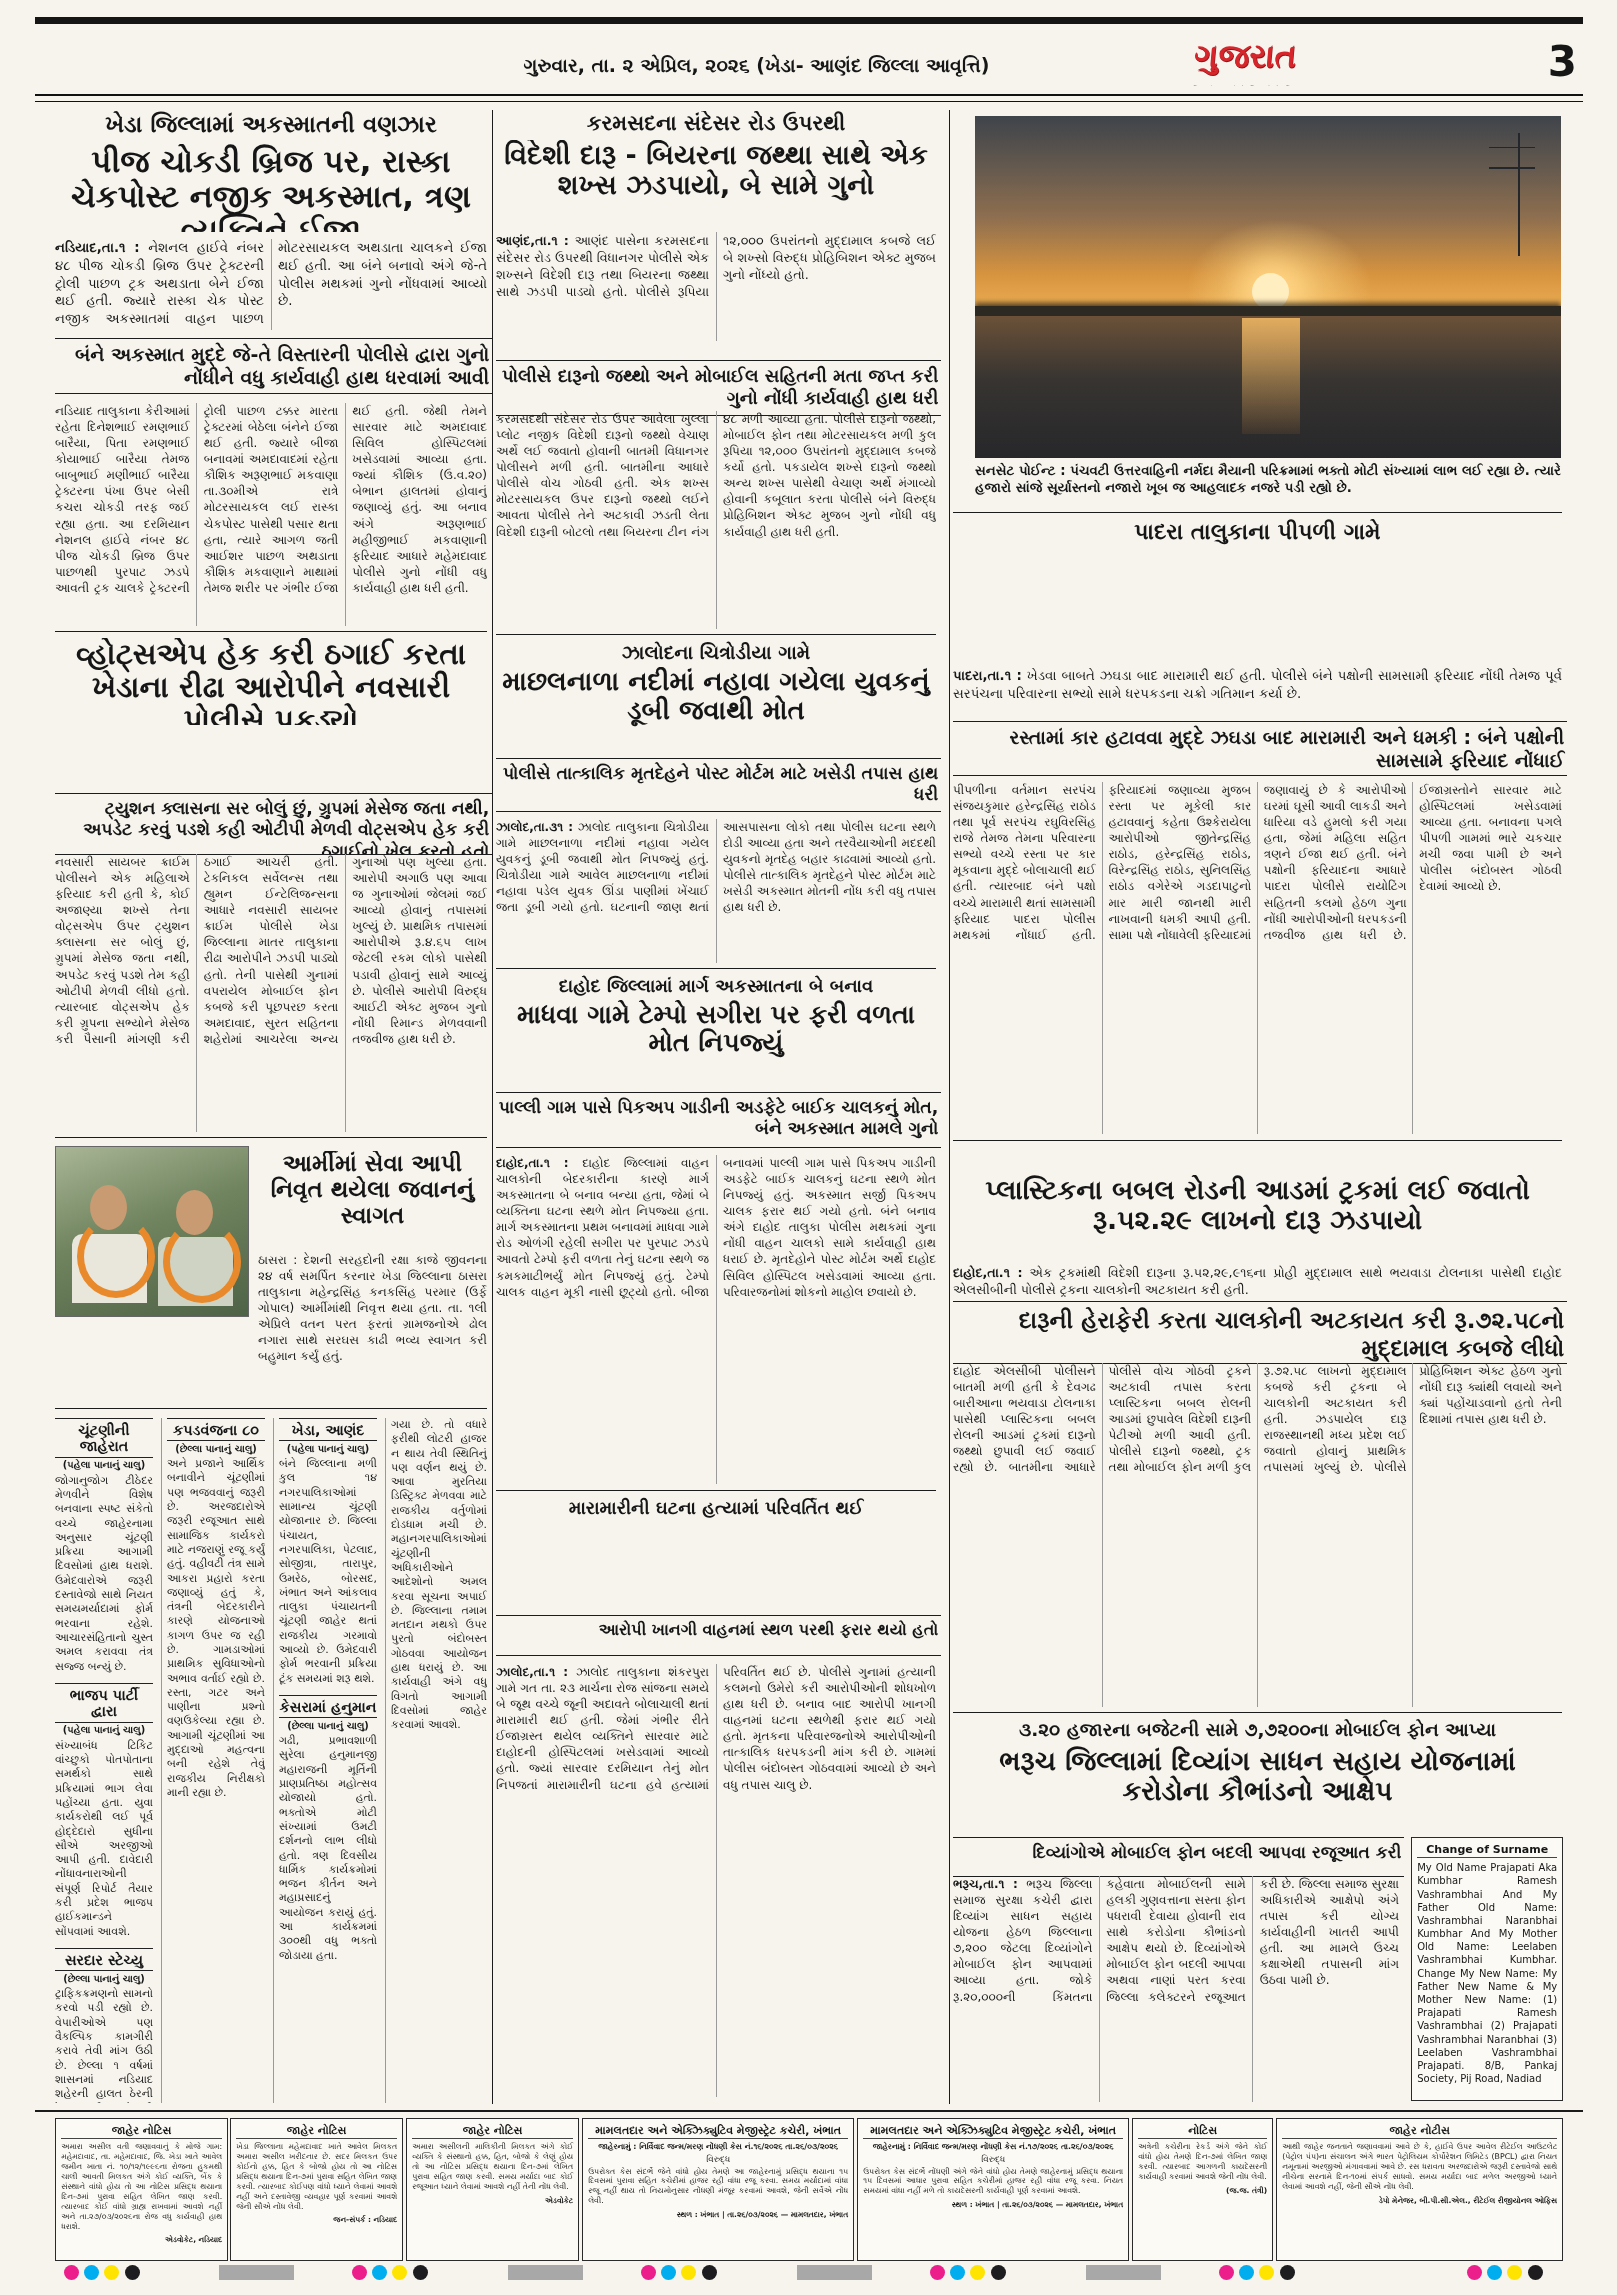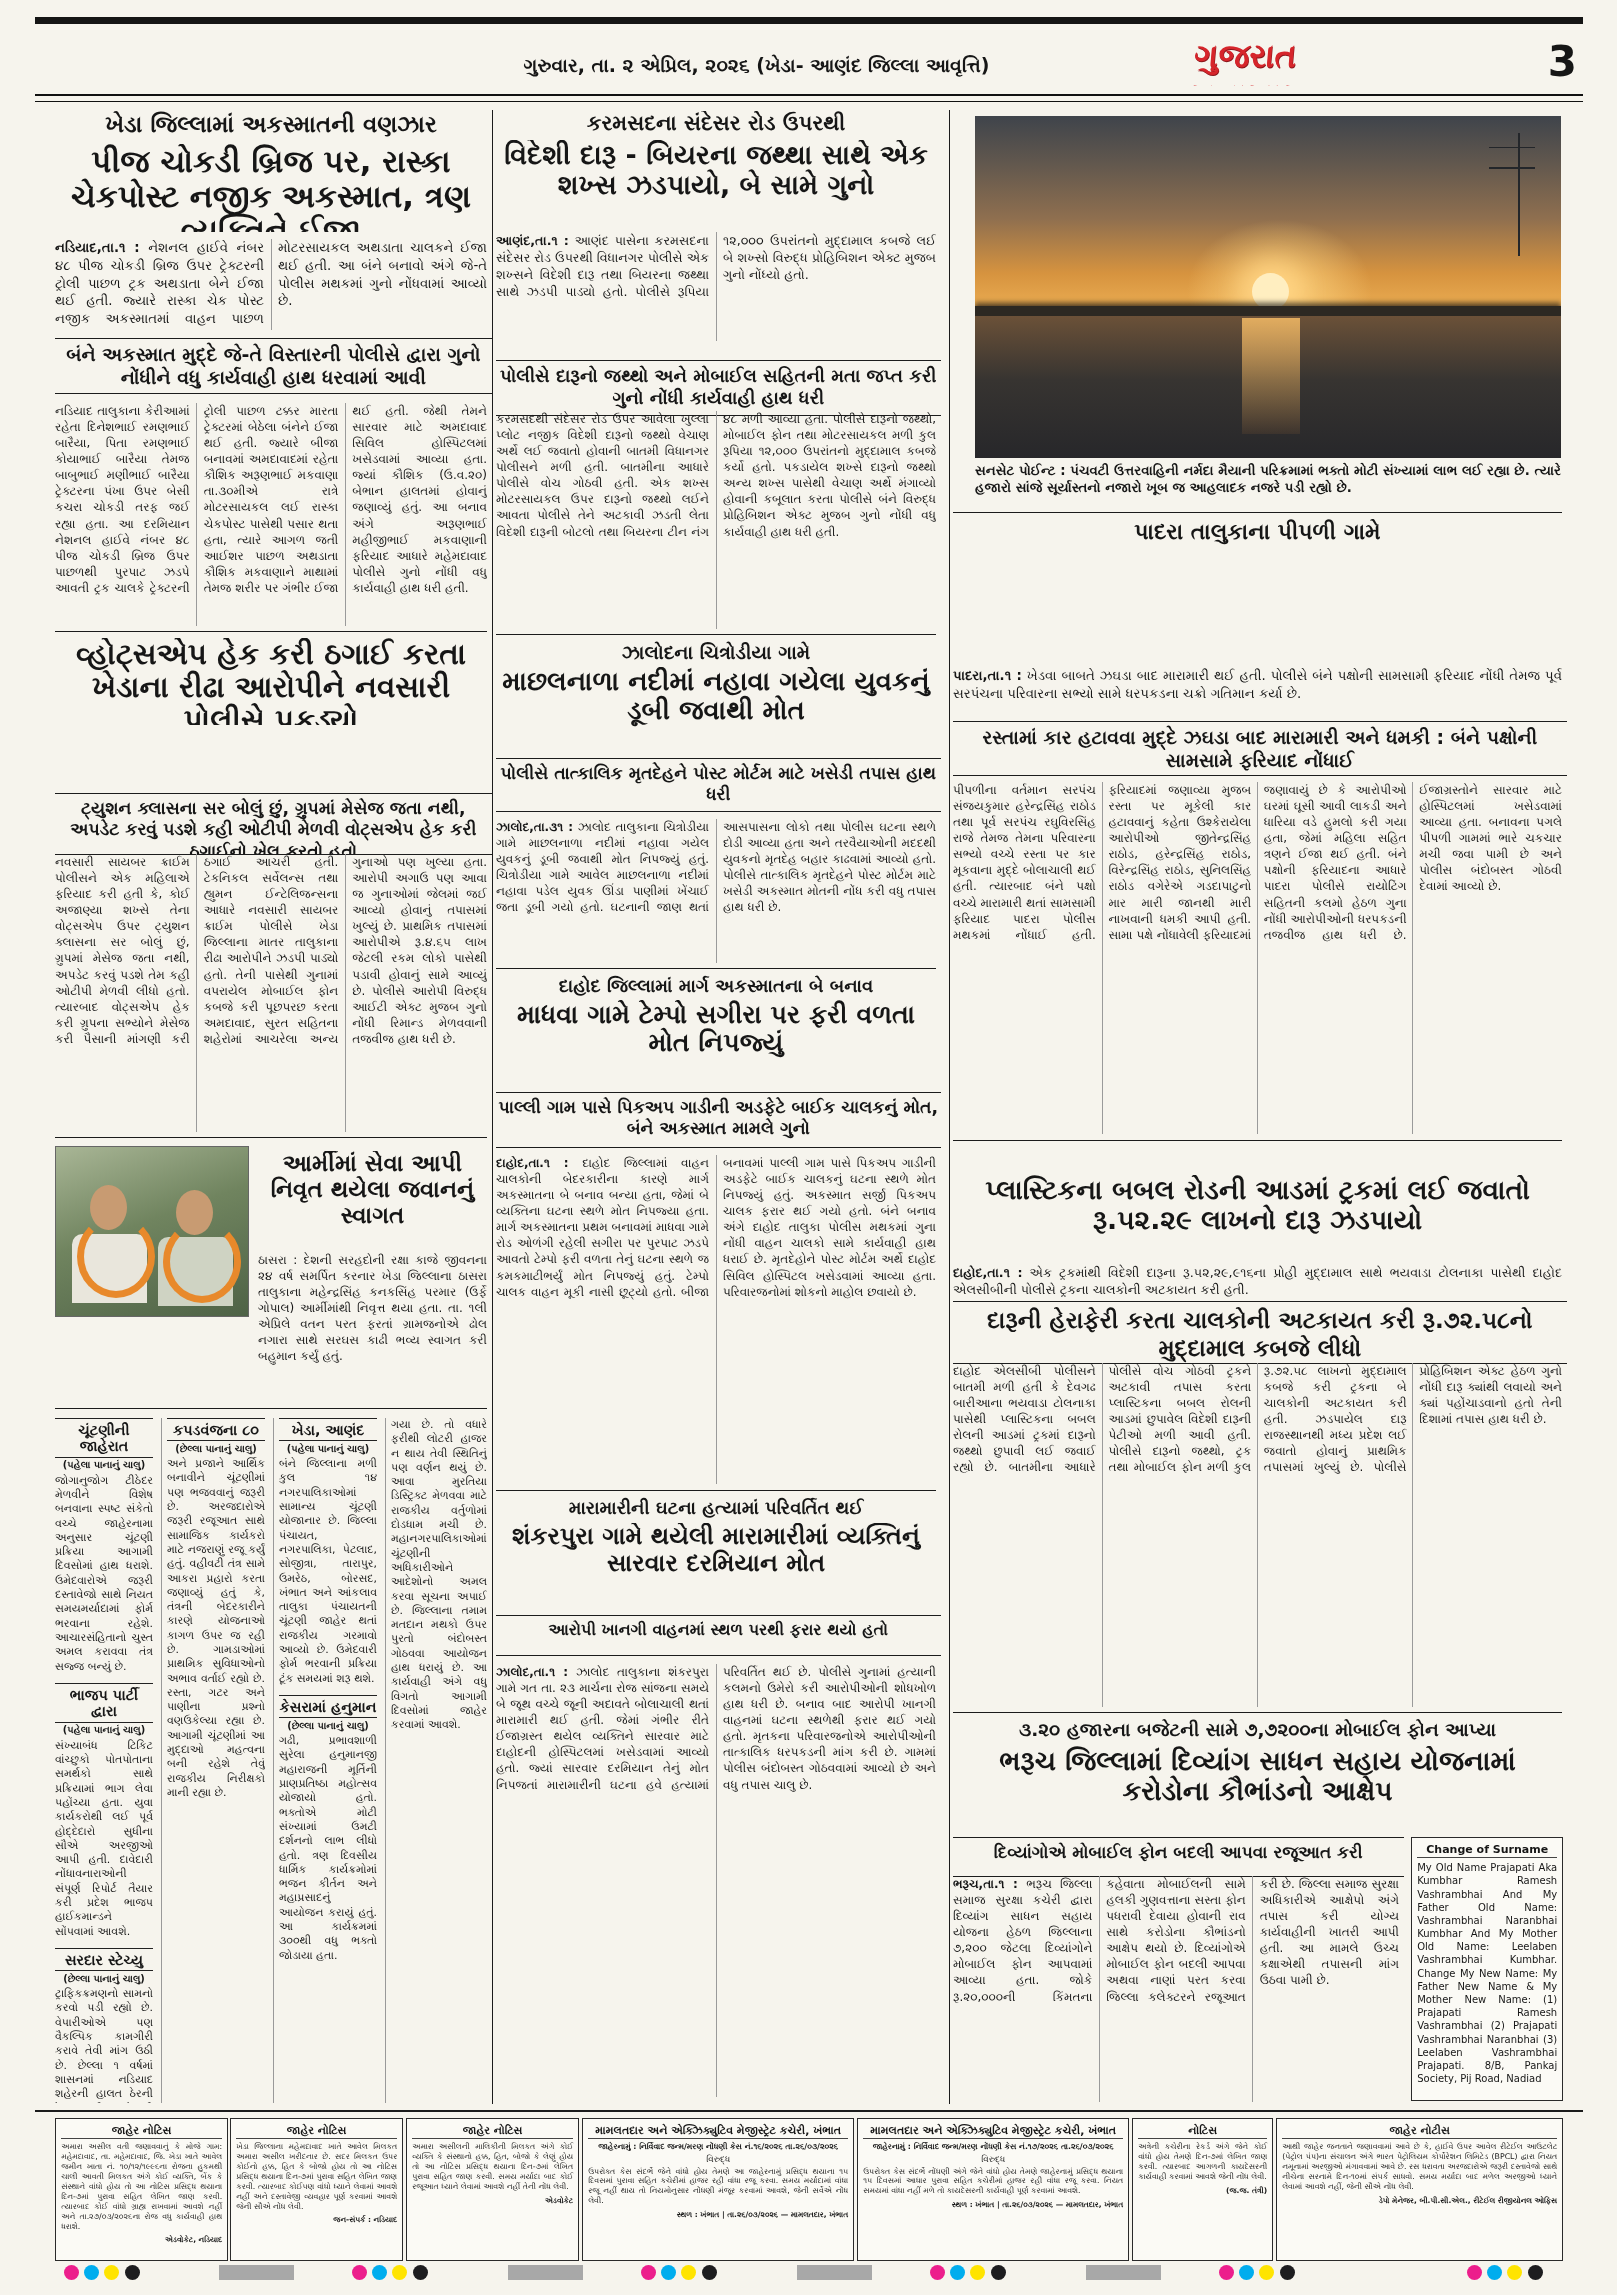--- a/index.html
+++ b/index.html
@@ -1,21 +1,21 @@
 <!DOCTYPE html>
 <html style="font-size:9.2px"><head>
 <meta charset="utf-8">
 <style>
   html,body{margin:0;padding:0;background:#777;}
   #page{position:relative;width:1617px;height:2295px;background:#f6f4ed;color:#161616;
         font-family:"DejaVu Sans",sans-serif;overflow:hidden;}
   .b{position:absolute;overflow:hidden;}
   .hl{font-weight:700;text-align:center;line-height:1.12;}
   .kk{font-weight:700;text-align:center;}
-  .sh{font-weight:700;text-align:center;line-height:1.26;border-top:1.7px solid #1c1c1c;
+  .sh{font-weight:700;text-align:right;line-height:1.26;border-top:1.7px solid #1c1c1c;
       border-bottom:1.7px solid #1c1c1c;padding:3.5px 2.3px;}
   .bt{font-size:12px;line-height:1.34;text-align:justify;}
   .c2{column-count:2;column-gap:14px;column-rule:0.6px solid #9a9a9a;}
   .c3{column-count:3;column-gap:14px;column-rule:0.6px solid #9a9a9a;}
   .c4{column-count:4;column-gap:12.7px;column-rule:0.6px solid #9a9a9a;}
   .dl{font-weight:700;}
   .hr{position:absolute;border-top:1.7px solid #1b1b1b;}
   .vr{position:absolute;border-left:1.2px solid #1b1b1b;}
   .vrl{position:absolute;border-left:0.6px solid #999;}
   .masthead{color:#d6252b;font-weight:700;font-family:"DejaVu Serif",serif;
@@ -169,21 +169,20 @@
   <div class="b hl" style="left:496px;top:1000px;width:440px;height:84px;font-size:25.4px;">માધવા ગામે ટેમ્પો સગીરા પર ફરી વળતા મોત નિપજ્યું</div>
   <div class="b sh" style="left:496px;top:1092px;width:440px;height:47px;font-size:17.3px;">પાલ્લી ગામ પાસે પિકઅપ ગાડીની અડફેટે બાઈક ચાલકનું મોત, બંને અકસ્માત મામલે ગુનો</div>
   <div class="b bt c2" style="left:496px;top:1155px;width:440px;height:329px;">
     <span class="dl">દાહોદ,તા.૧ :</span>
     <span>દાહોદ જિલ્લામાં વાહન ચાલકોની બેદરકારીના કારણે માર્ગ અકસ્માતના બે બનાવ બન્યા હતા, જેમાં બે વ્યક્તિના ઘટના સ્થળે મોત નિપજ્યા હતા.</span>
     <span>માર્ગ અકસ્માતના પ્રથમ બનાવમાં માધવા ગામે રોડ ઓળંગી રહેલી સગીરા પર પુરપાટ ઝડપે આવતો ટેમ્પો ફરી વળતા તેનું ઘટના સ્થળે જ કમકમાટીભર્યું મોત નિપજ્યું હતું. ટેમ્પો ચાલક વાહન મૂકી નાસી છૂટ્યો હતો. બીજા બનાવમાં પાલ્લી ગામ પાસે પિકઅપ ગાડીની અડફેટે બાઈક ચાલકનું ઘટના સ્થળે મોત નિપજ્યું હતું. અકસ્માત સર્જી પિકઅપ ચાલક ફરાર થઈ ગયો હતો. બંને બનાવ અંગે દાહોદ તાલુકા પોલીસ મથકમાં ગુના નોંધી વાહન ચાલકો સામે કાર્યવાહી હાથ ધરાઈ છે. મૃતદેહોને પોસ્ટ મોર્ટમ અર્થે દાહોદ સિવિલ હોસ્પિટલ ખસેડવામાં આવ્યા હતા. પરિવારજનોમાં શોકનો માહોલ છવાયો છે.</span>
   </div>
   <div class="hr" style="left:496px;top:1490px;width:440px;"></div>
 
   <div class="b kk" style="left:496px;top:1497px;width:440px;height:23px;font-size:18px;">મારામારીની ઘટના હત્યામાં પરિવર્તિત થઈ</div>
-  <div class="b hl" style="left:496px;top:1523px;width:440px;height:85px;font-size:24px;">શંકરપુરા ગામે થયેલી મારામારીમાં વ્યક્તિનું સારવાર દરમિયાન મોત</div>
   <div class="b sh" style="left:496px;top:1615px;width:440px;height:32px;font-size:16px;">આરોપી ખાનગી વાહનમાં સ્થળ પરથી ફરાર થયો હતો</div>
   <div class="b bt c2" style="left:496px;top:1664px;width:440px;height:433px;">
     <span class="dl">ઝાલોદ,તા.૧ :</span>
     <span>ઝાલોદ તાલુકાના શંકરપુરા ગામે ગત તા. ૨૩ માર્ચના રોજ સાંજના સમયે બે જૂથ વચ્ચે જૂની અદાવતે બોલાચાલી થતાં મારામારી થઈ હતી. જેમાં ગંભીર રીતે ઈજાગ્રસ્ત થયેલ વ્યક્તિને સારવાર માટે દાહોદની હોસ્પિટલમાં ખસેડવામાં આવ્યો હતો. જ્યાં સારવાર દરમિયાન તેનું મોત નિપજતાં મારામારીની ઘટના હવે હત્યામાં પરિવર્તિત થઈ છે. પોલીસે ગુનામાં હત્યાની કલમનો ઉમેરો કરી આરોપીઓની શોધખોળ હાથ ધરી છે. બનાવ બાદ આરોપી ખાનગી વાહનમાં ઘટના સ્થળેથી ફરાર થઈ ગયો હતો. મૃતકના પરિવારજનોએ આરોપીઓની તાત્કાલિક ધરપકડની માંગ કરી છે. ગામમાં પોલીસ બંદોબસ્ત ગોઠવવામાં આવ્યો છે અને વધુ તપાસ ચાલુ છે.</span>
   </div>
 
   <div class="b photo-sunset" style="left:975px;top:116px;width:586px;height:342px;">
     <div class="sp-glow"></div>
     <div class="sp-sun"></div>
     <div class="sp-trees"></div>

